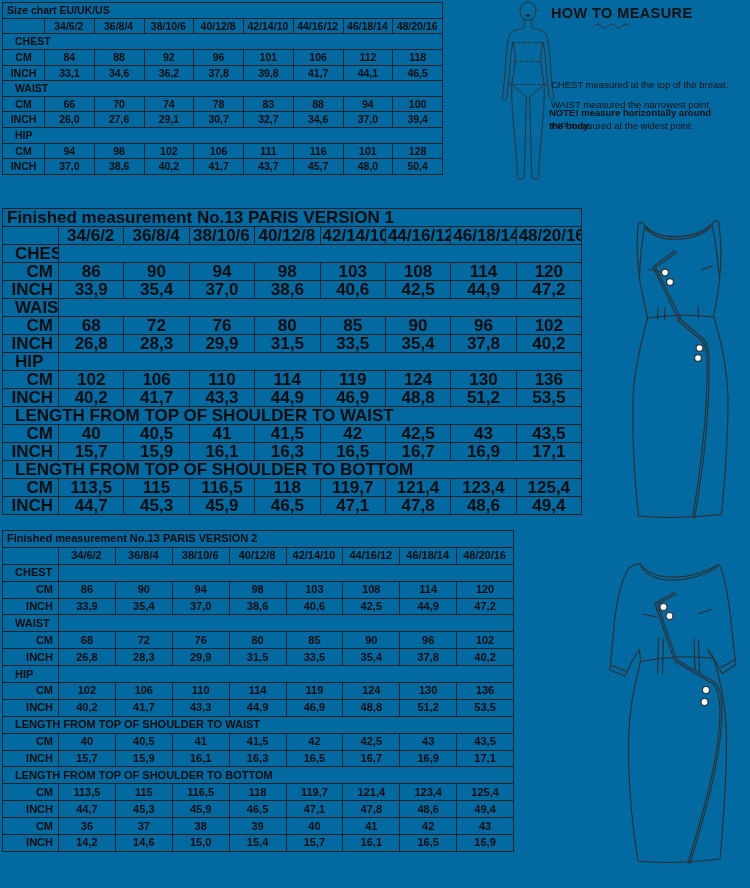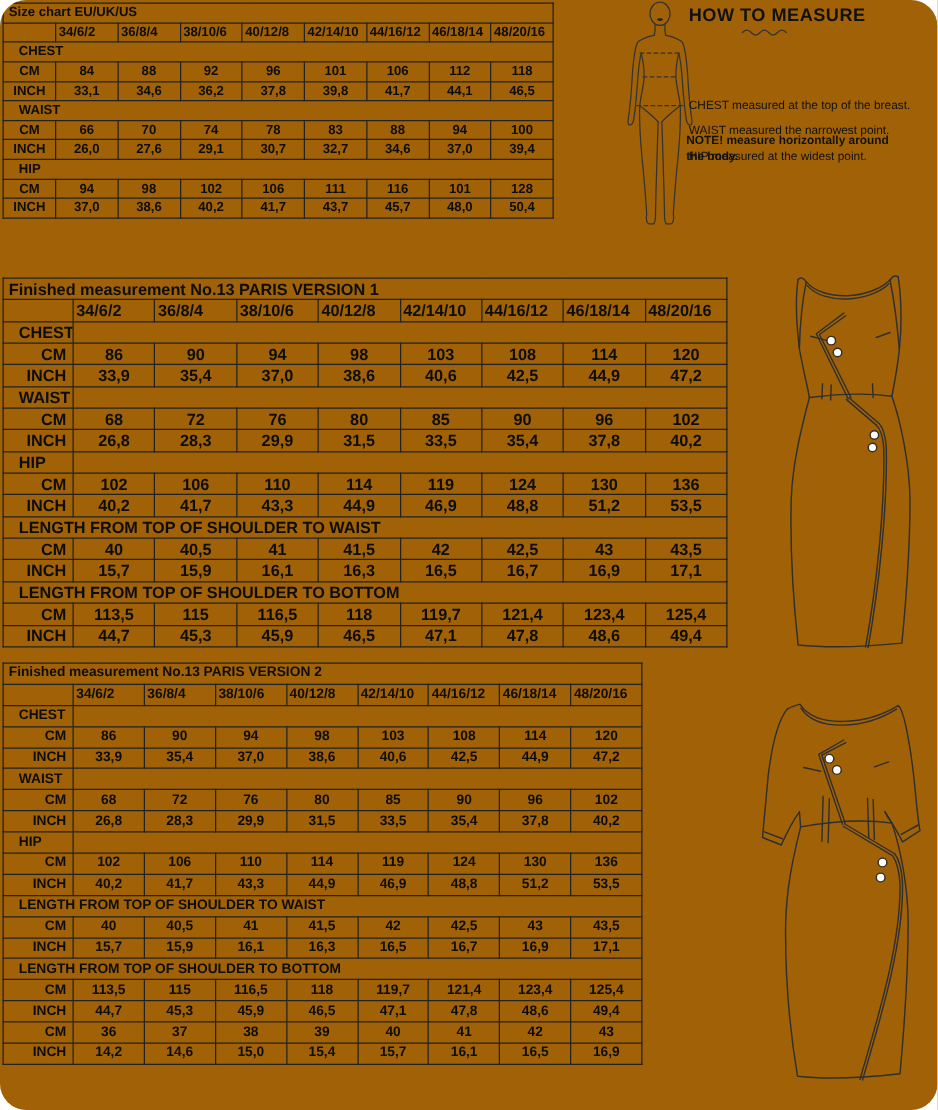--- a/index.html
+++ b/index.html
@@ -2,48 +2,48 @@
 <html><head>
 <meta charset="utf-8">
 <style>
   * { margin:0; padding:0; box-sizing:border-box; }
   html,body { background:#ffffff; }
   body {
     width:750px; height:888px;
     font-family:"Liberation Sans", sans-serif;
     color:#111;
   }
-  .page { position:relative; width:750px; height:888px; background:#a16207; overflow:hidden;border-radius:21px; }
+  .page { position:relative; width:750px; height:888px; background:#0369a1; overflow:hidden; }
 
   
   table.mtable {
     position:absolute;
     border-collapse:collapse;
     table-layout:fixed;
     font-weight:bold;
     color:#0d0d0d;
   }
   table.mtable td {
     border:1px solid #222;
     text-align:center;
     padding:0 2px;
     white-space:nowrap;
     overflow:hidden;
     line-height:1;
     vertical-align:middle;
   }
   .t1 { left:2px; top:2px;   width:441px; font-size:10.5px; }
   .t1 td { height:15.64px; }
-  .t2 { left:2px; top:222px; width:580px; font-size:13px; }
+  .t2 { left:2px; top:208px; width:580px; font-size:17px; }
   .t2 td { height:17.35px; }
   .t3 { left:2px; top:530px; width:512px; font-size:11px; }
   .t3 td { height:16.9px; }
   table.mtable td.title { text-align:left; padding-left:4px; }
   table.mtable td.sec   { text-align:left; padding-left:12px; }
-  table.mtable td.size  { text-align:left; padding-right:3px; }
+  table.mtable td.size  { text-align:center; padding-right:3px; }
   .t1 td.unit { text-align:center; }
   .t2 td.unit, .t3 td.unit { text-align:right; padding-right:5px; }
 
   
   .htm { position:absolute; left:0; top:0; width:750px; height:202px; }
   .htm-title {
     position:absolute; left:551px; top:5px;
     font-size:14.5px; font-weight:bold; letter-spacing:.4px; white-space:nowrap;
   }
   .squiggle { position:absolute; left:593px; top:21px; }

